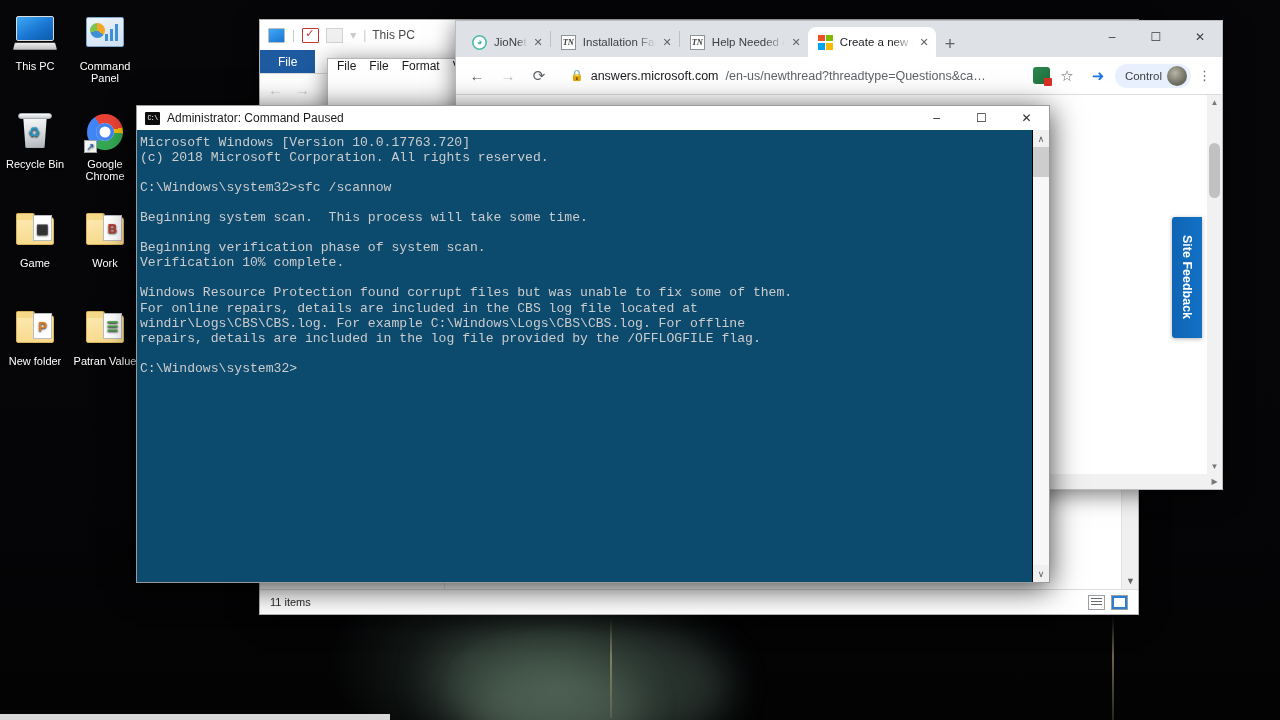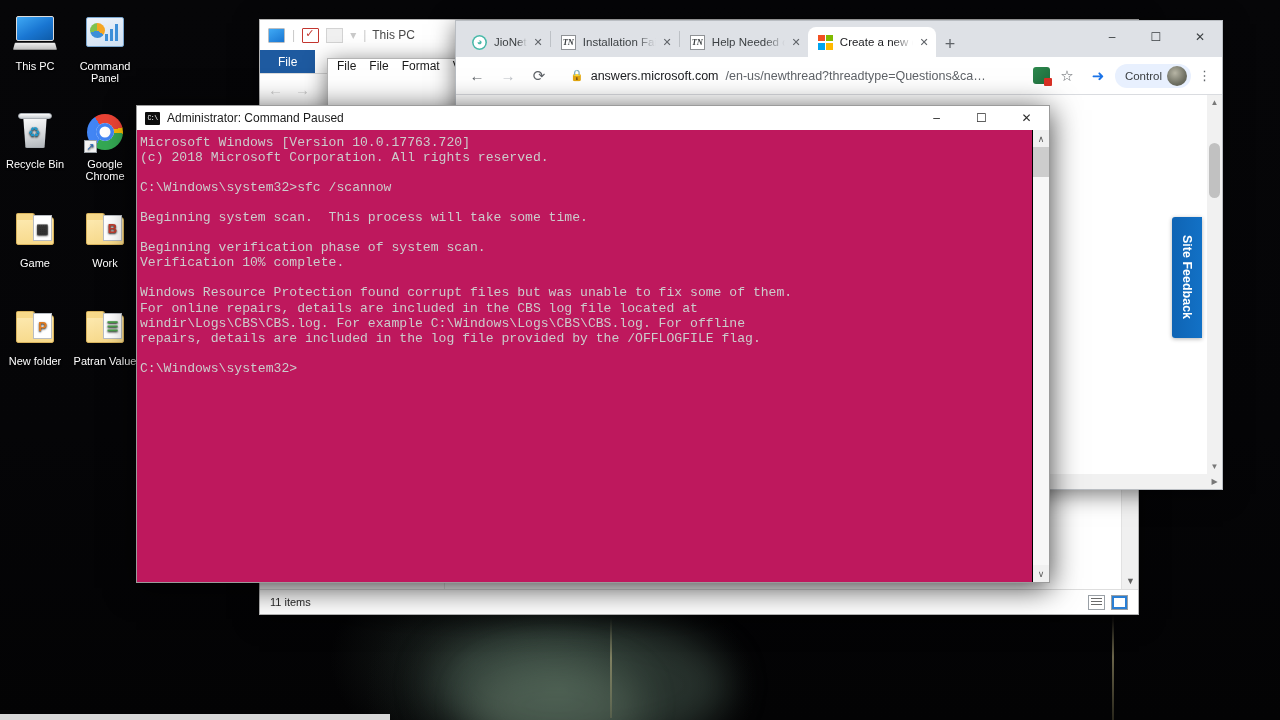--- a/index.html
+++ b/index.html
@@ -408,21 +408,21 @@
     width: 15px; height: 13px; background: #0c0c0c; border-radius: 1px;
     color: #ffffff; font-size: 6.5px; text-align: center; line-height: 13px;
     font-family: "Liberation Mono", monospace; letter-spacing: -0.5px;
   }
   .cmd-title-text { font-size: 12px; color: #1b1b1b; }
   .cmd-wincontrols { position: absolute; right: 0; top: 0; height: 24px; display: flex; }
   .cmd-wincontrols span {
     width: 45px; height: 24px; display: flex; align-items: center; justify-content: center;
     color: #2b2b2b; font-size: 12px;
   }
-  .cmd-body { flex: 1; display: flex; background: #be185d; overflow: hidden; }
+  .cmd-body { flex: 1; display: flex; background: #0c4a6e; overflow: hidden; }
   .cmd-text {
     flex: 1; padding: 5px 0 0 3px;
     color: #cccccc; font-family: "Liberation Mono", monospace;
     font-size: 13.1px; line-height: 15.05px; white-space: pre;
   }
   .cmd-scroll {
     width: 17px; background: #f0f0f0; display: flex; flex-direction: column;
     border-left: 1px solid #000;
   }
   .cmd-scroll .arw {

